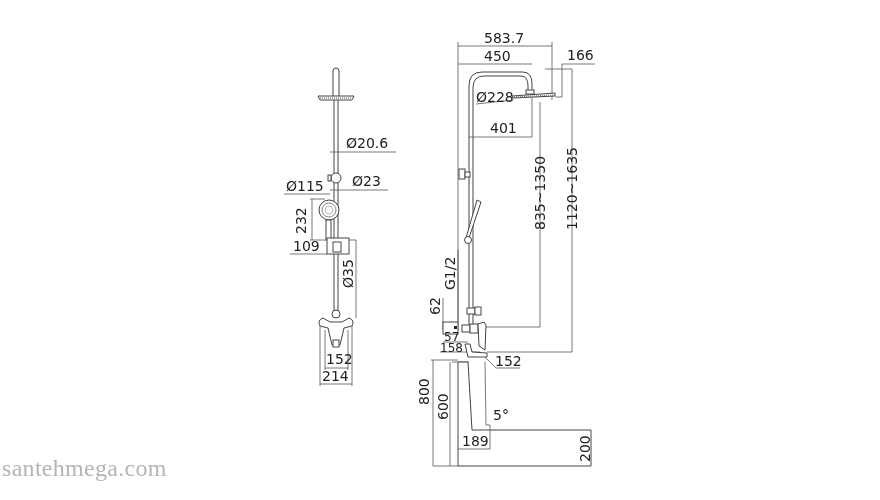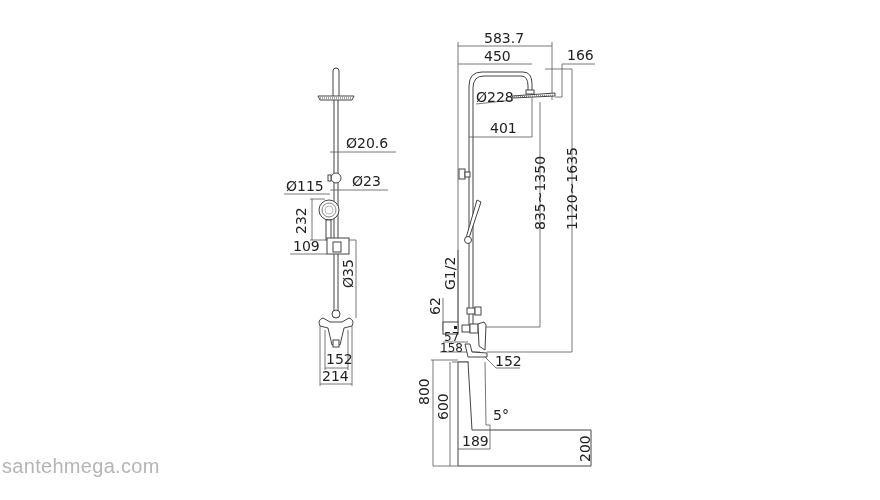--- a/index.html
+++ b/index.html
@@ -2,21 +2,21 @@
 <html><head>
 <meta charset="utf-8">
 <style>
   html, body { margin: 0; padding: 0; background: #ffffff; }
   body { width: 880px; height: 500px; position: relative; overflow: hidden; font-family: "Liberation Sans", sans-serif; }
   svg { position: absolute; left: 0; top: 0; }
   .dim { font-family: "DejaVu Sans", sans-serif; font-size: 14px; fill: #222; }
   .dim-s { font-family: "DejaVu Sans", sans-serif; font-size: 12px; fill: #222; }
   .ln { stroke: #555; stroke-width: 0.8; fill: none; }
   .part { stroke: #444; stroke-width: 1; fill: #fff; }
-  .watermark { position: absolute; left: 2px; top: 455px; font-size: 20px; color: #b5b5b5; font-family: Liberation Sans, sans-serif; letter-spacing: 0.3px; }
+  .watermark { position: absolute; left: 2px; top: 455px; font-size: 24px; color: #b5b5b5; font-family: Liberation Serif, serif; letter-spacing: 0.3px; }
 </style>
 </head>
 <body>
 
 <svg width="880" height="500" viewBox="0 0 880 500">
 
   <g>
 
     <rect class="part" x="333" y="68" width="6" height="30" rx="3"></rect>
 

